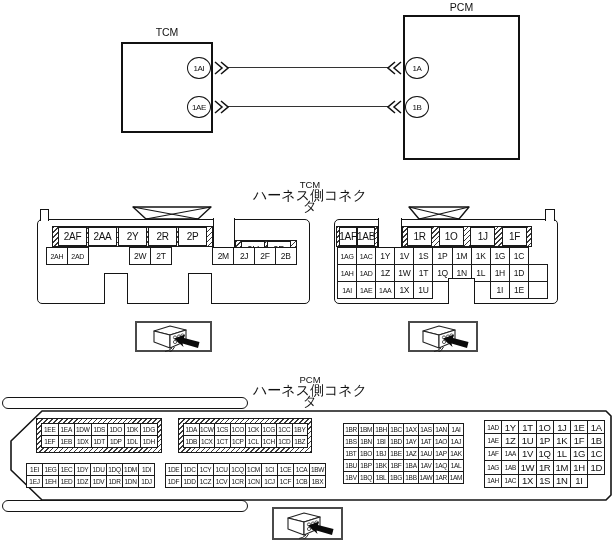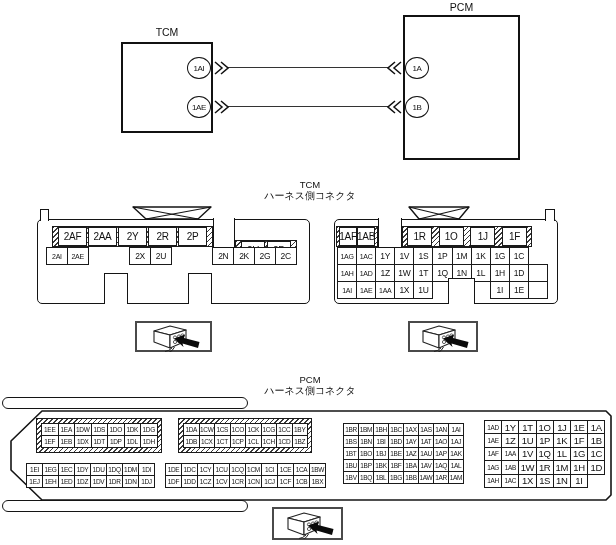--- a/index.html
+++ b/index.html
@@ -11,21 +11,21 @@
   .dlabel{position:absolute;text-align:center;font-size:10.5px}
   .pin-circle{position:absolute;width:24px;height:22px;border:1.4px solid #111;border-radius:50%;
               background:#fff;display:flex;align-items:center;justify-content:center;
               font-size:8px;letter-spacing:-.3px;z-index:2;box-sizing:border-box}
   .wire{position:absolute;height:1.4px;background:#333}
   .chev{position:absolute}
 
   
   .sectitle{position:absolute;width:120px;text-align:center}
   .sectitle .t1{font-size:9.5px;line-height:11px}
-  .sectitle .t2{font-size:10px;line-height:11px}
+  .sectitle .t2{font-size:14px;line-height:11px}
 
   
   .cbody{position:absolute;border:1.6px solid #141414;border-radius:5px;background:#fff;
          box-sizing:border-box;z-index:1}
   .tab{position:absolute;background:#fff;border:1.6px solid #141414;border-bottom:none;
        box-sizing:border-box;z-index:4}
   .notch-top{position:absolute;background:#fff;border:1.6px solid #141414;border-top:none;
        box-sizing:border-box;z-index:4}
   .notch-bottom{position:absolute;background:#fff;border:1.6px solid #141414;border-bottom:none;
        box-sizing:border-box;z-index:4}
@@ -123,32 +123,32 @@
       <div class="scell">2R</div>
       <div class="scell">2P</div>
     </div>
   <div class="notch-top" style="left:213px;top:218px;width:22px;height:30px"></div>
   <div class="strip" style="left:235px;top:240px;width:62px;height:21px;--sw:24px">
       <div class="scell">2H</div>
       <div class="scell">2D</div>
     </div>
   <div class="grid" style="left:46px;top:247px;--cw:21.8px;--ch:18px;--fs:8.5px;--fsl:7px">
       <div class="grow">
-        <div class="cell long">2AI</div>
-        <div class="cell long">2AE</div>
-        <div class="cell ghost"></div>
-        <div class="cell ghost"></div>
-        <div class="cell">2X</div>
-        <div class="cell">2U</div>
-        <div class="cell ghost"></div>
-        <div class="cell ghost"></div>
-        <div class="cell">2N</div>
-        <div class="cell">2K</div>
-        <div class="cell">2G</div>
-        <div class="cell">2C</div>
+        <div class="cell long">2AH</div>
+        <div class="cell long">2AD</div>
+        <div class="cell ghost"></div>
+        <div class="cell ghost"></div>
+        <div class="cell">2W</div>
+        <div class="cell">2T</div>
+        <div class="cell ghost"></div>
+        <div class="cell ghost"></div>
+        <div class="cell">2M</div>
+        <div class="cell">2J</div>
+        <div class="cell">2F</div>
+        <div class="cell">2B</div>
       </div>
     </div>
   <div class="notch-bottom" style="left:104px;top:273px;width:24px;height:31px"></div>
   <div class="notch-bottom" style="left:188px;top:273px;width:24px;height:31px"></div>
 
   <svg class="keyicon" style="left:408px;top:206px" width="62" height="14">
     <polygon class="ol" points="1,1 61,1 51,13 11,13"></polygon>
     <line class="kl" x1="1" y1="1" x2="51" y2="13"></line>
       <line class="kl" x1="61" y1="1" x2="11" y2="13"></line>
   </svg>

